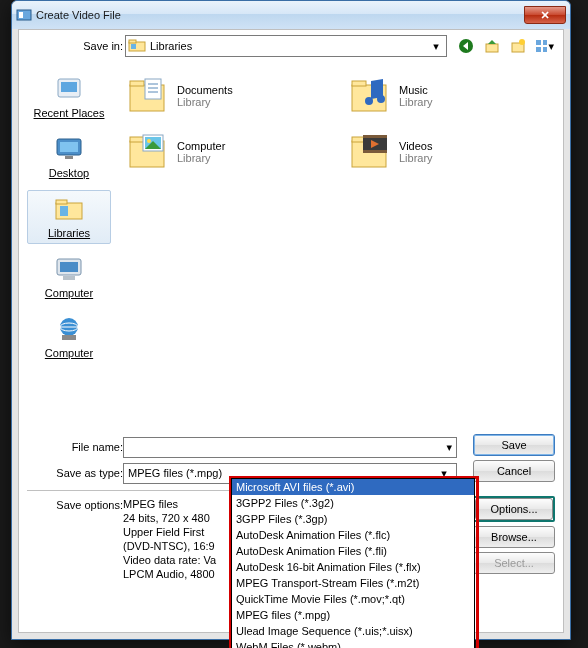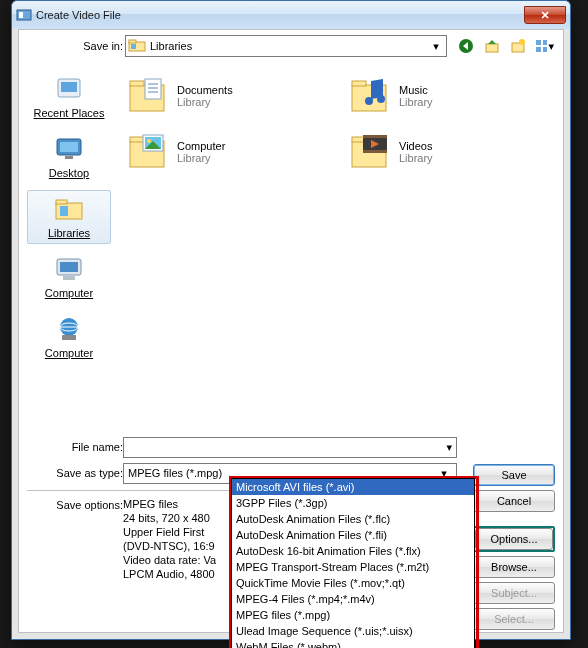--- a/index.html
+++ b/index.html
@@ -28,21 +28,21 @@
   .folder .ftext .name { color:#000; }
   .folder .ftext .sub  { color:#7a7a7a; }
   .bottom { position:absolute; left:0; right:0; top:400px; bottom:0; padding:4px 8px 8px 8px; }
   .row { display:flex; align-items:center; height:26px; gap:0; }
   .row .lbl { width: 96px; }
   .row .field { flex:1; }
   .input, .select { height:21px; border:1px solid #7a7a7a; background:#fff; width:100%; display:flex; align-items:center; padding:0 4px; position:relative; }
   .select .drop { margin-left:auto; width:16px; height:18px; display:flex; align-items:center; justify-content:center; }
   .btncol { width:82px; display:flex; flex-direction:column; gap:4px; margin-left:10px; }
   .btn { height:22px; border:1px solid #8a8a8a; border-radius:3px; background:linear-gradient(#fdfdfd,#e9e9e9 50%,#dcdcdc 51%,#efefef); color:#000; display:flex; align-items:center; justify-content:center; }
-  .btn.default { border-color:#3d7bbf; box-shadow:0 0 0 1px #7fb5e8 inset;margin-top:30px; }
+  .btn.default { border-color:#3d7bbf; box-shadow:0 0 0 1px #7fb5e8 inset; }
   .btn.disabled { color:#9a9a9a; }
   .options-hl { border:2px solid #0f766e; padding:0; border-radius:2px; }
   .saveopts { display:flex; margin-top:4px; }
   .saveopts .lbl { width:96px; padding-top:2px; }
   .saveopts .info { flex:1; font-size:11px; color:#000; line-height:14px; }
   .hr { border-top:1px solid #c0c0c0; margin:4px 0 6px 0; }
   .dropdown { position:absolute; left:212px; top:448px; width:244px; background:#fff; border:1px solid #000; z-index:50; }
   .dropdown .opt { height:15px; padding:8px 4px; display:flex; align-items:center; color:#000; white-space:nowrap; overflow:hidden; }
   .dropdown .opt.sel { background:#2f6ac0; color:#fff; }
   .dropdown-wrap { position:absolute; left:210px; top:446px; width:250px; height:202px; border:3px solid #d40000; z-index:49; pointer-events:none; }
@@ -257,38 +257,35 @@
           <div style="height:6px;"></div>
           <div class="options-hl">
             <div class="btn">
                 <span>Options...</span>
               </div>
           </div>
           <div class="btn">
               <span>Browse...</span>
             </div>
           <div class="btn disabled">
-              <span>Subject...</span>
-            </div>
-          <div class="btn disabled">
               <span>Select...</span>
             </div>
         </div>
       </div>
     </div>
 
     <div class="dropdown-wrap"></div>
     <div class="dropdown" id="dropdown">
         <div class="opt sel">Microsoft AVI files (*.avi)</div>
+        <div class="opt">3GPP2 Files (*.3g2)</div>
         <div class="opt">3GPP Files (*.3gp)</div>
         <div class="opt">AutoDesk Animation Files (*.flc)</div>
         <div class="opt">AutoDesk Animation Files (*.fli)</div>
         <div class="opt">AutoDesk 16-bit Animation Files (*.flx)</div>
-        <div class="opt">MPEG Transport-Stream Places (*.m2t)</div>
+        <div class="opt">MPEG Transport-Stream Files (*.m2t)</div>
         <div class="opt">QuickTime Movie Files (*.mov;*.qt)</div>
-        <div class="opt">MPEG-4 Files (*.mp4;*.m4v)</div>
         <div class="opt">MPEG files (*.mpg)</div>
         <div class="opt">Ulead Image Sequence (*.uis;*.uisx)</div>
         <div class="opt">WebM Files (*.webm)</div>
       </div>
 
   </div>
 </div>
 
 </body></html>

